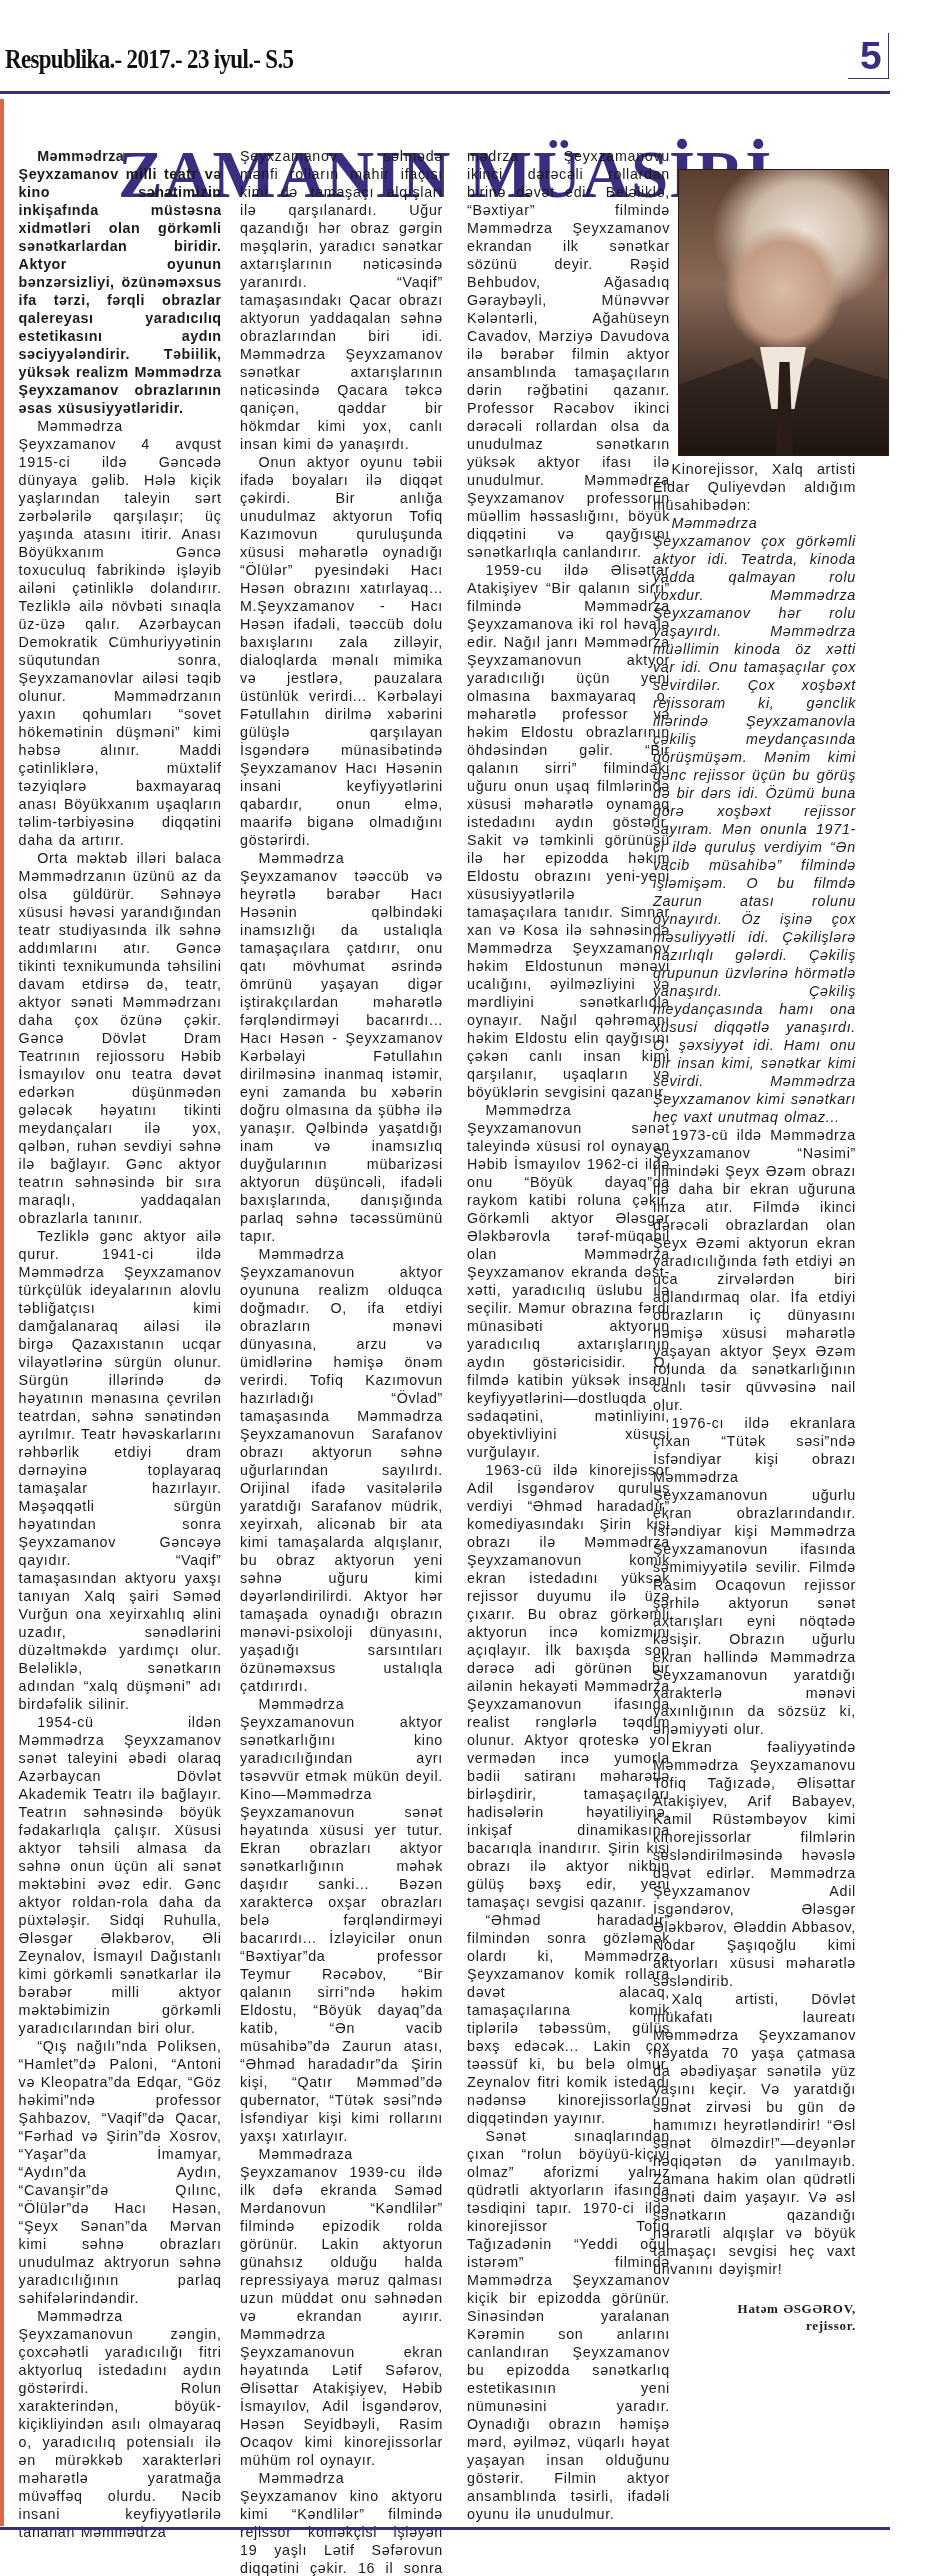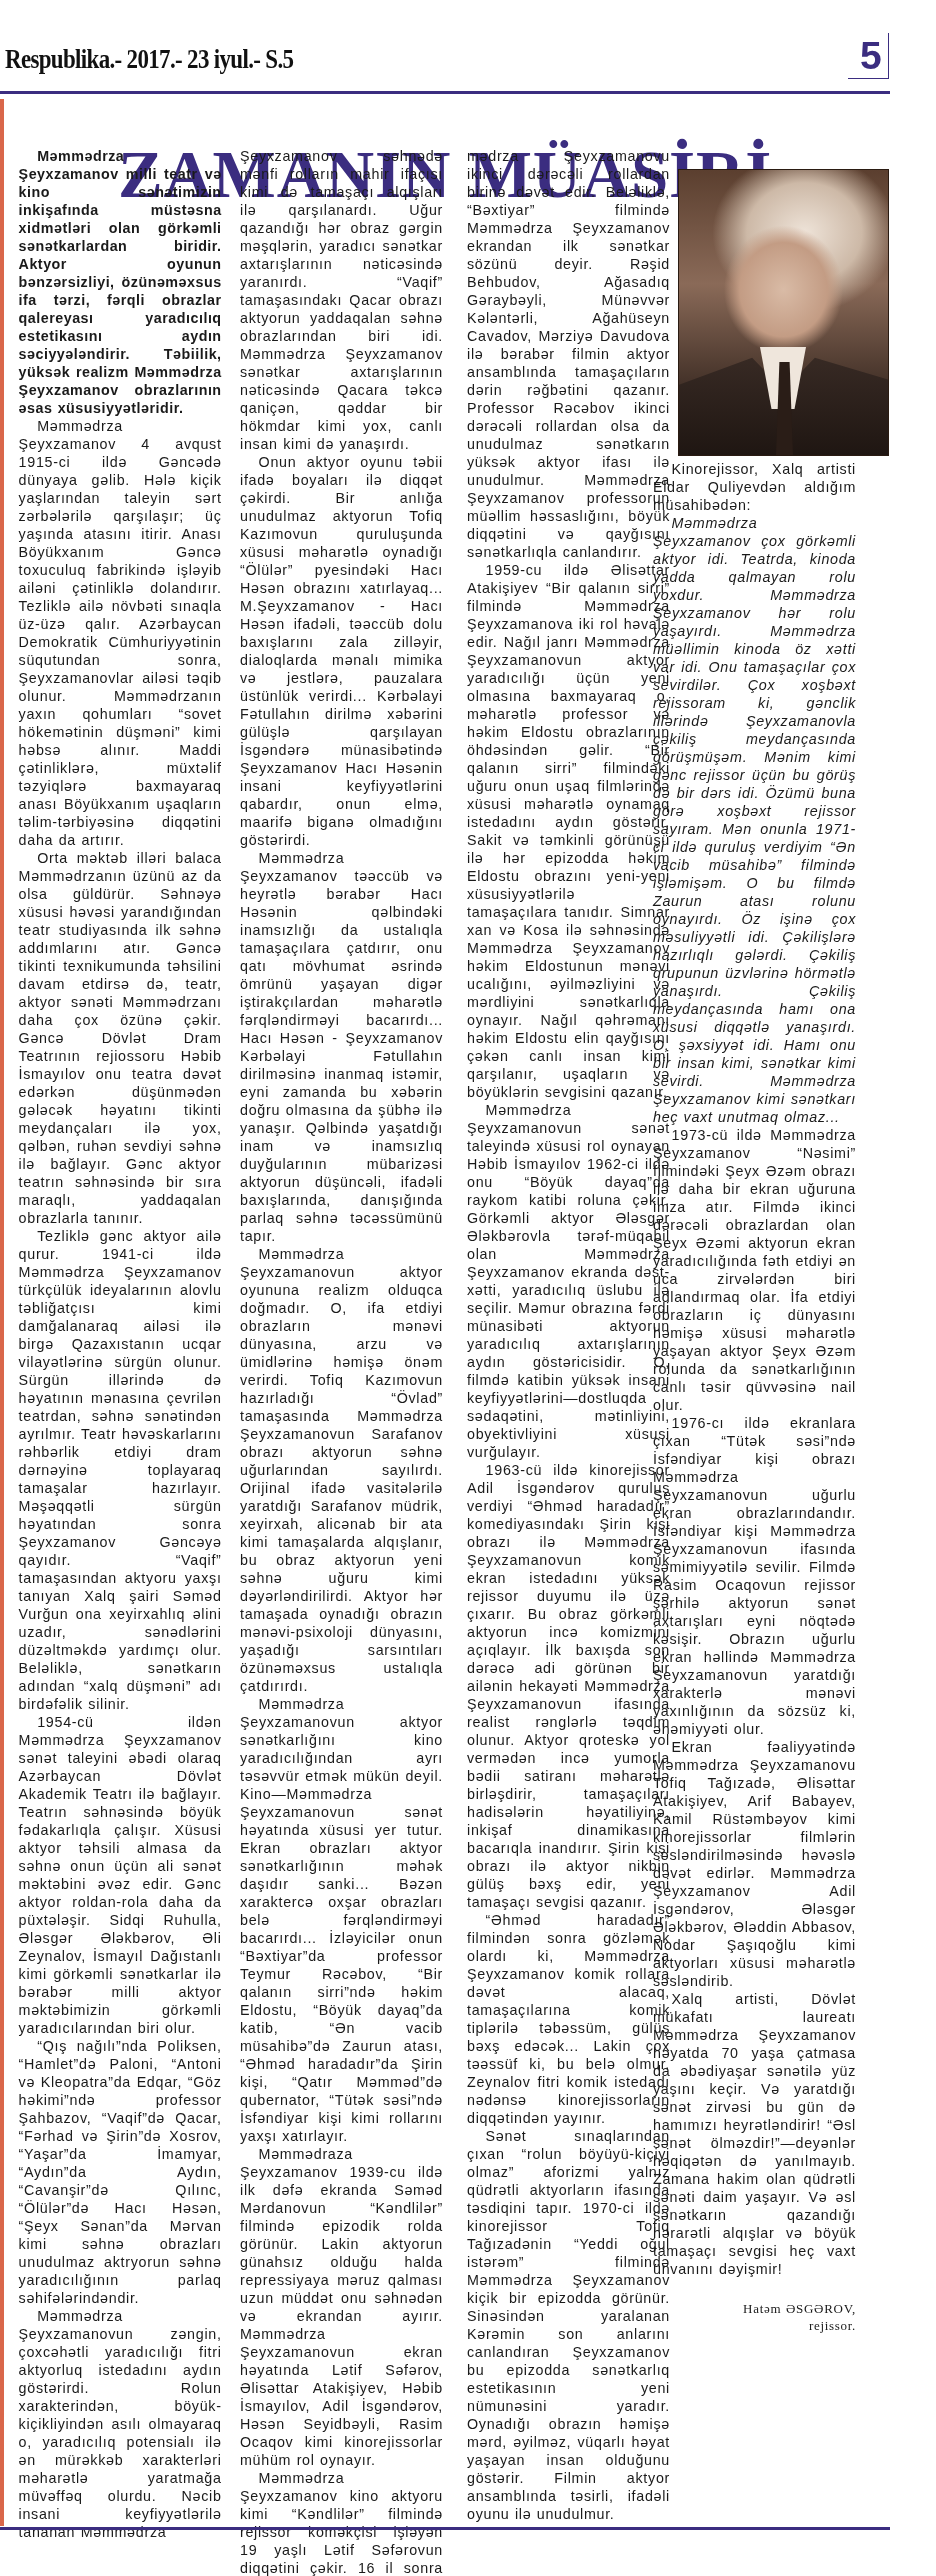--- a/index.html
+++ b/index.html
@@ -19,21 +19,21 @@
   .c3 { left:467px; }
   .c4 { left:653px; top:460px; }
   .col p.interview { font-style:italic; }
   .photo { position:absolute; left:678px; top:169px; width:209px; height:285px; border:0.8px solid #2a1b12; background:
       radial-gradient(ellipse 38% 30% at 50% 42%, #d9bba6 0%, #c39c84 55%, rgba(0,0,0,0) 75%),
       radial-gradient(ellipse 55% 35% at 60% 22%, #eee3d8 0%, #cdb9a7 50%, rgba(0,0,0,0) 80%),
       linear-gradient(180deg, #5b3f2f 0%, #8a6a58 40%, #3a2a22 80%, #2b1f1a 100%); overflow:hidden; }
   .photo .suit { position:absolute; left:0; bottom:0; width:209px; height:108px; background:linear-gradient(180deg,#3a2c26,#1f1612); clip-path:polygon(0 35%, 35% 10%, 50% 40%, 65% 10%, 100% 30%, 100% 100%, 0 100%); }
   .photo .shirt { position:absolute; left:81px; bottom:46px; width:46px; height:62px; background:#efe6dc; clip-path:polygon(0 0, 100% 0, 75% 100%, 25% 100%); }
   .photo .tie { position:absolute; left:97px; bottom:0; width:17px; height:93px; background:#2a1d17; clip-path:polygon(20% 0, 80% 0, 100% 100%, 0 100%); }
-  .signature { text-align:right; font-family:"Liberation Serif", serif; font-weight:normal; font-size:13px; line-height:17px; margin-top:21.7px; }
+  .signature { text-align:right; font-family:"Liberation Serif", serif; font-weight:bold; font-size:13px; line-height:17px; margin-top:21.7px; }
 </style>
 </head>
 <body>
 
 <div class="masthead">Respublika.- 2017.- 23 iyul.- S.5</div>
 <div class="pagenum">
   <span>5</span>
 </div>
 <div class="rule-top"></div>
 <div class="side-bar"></div>

